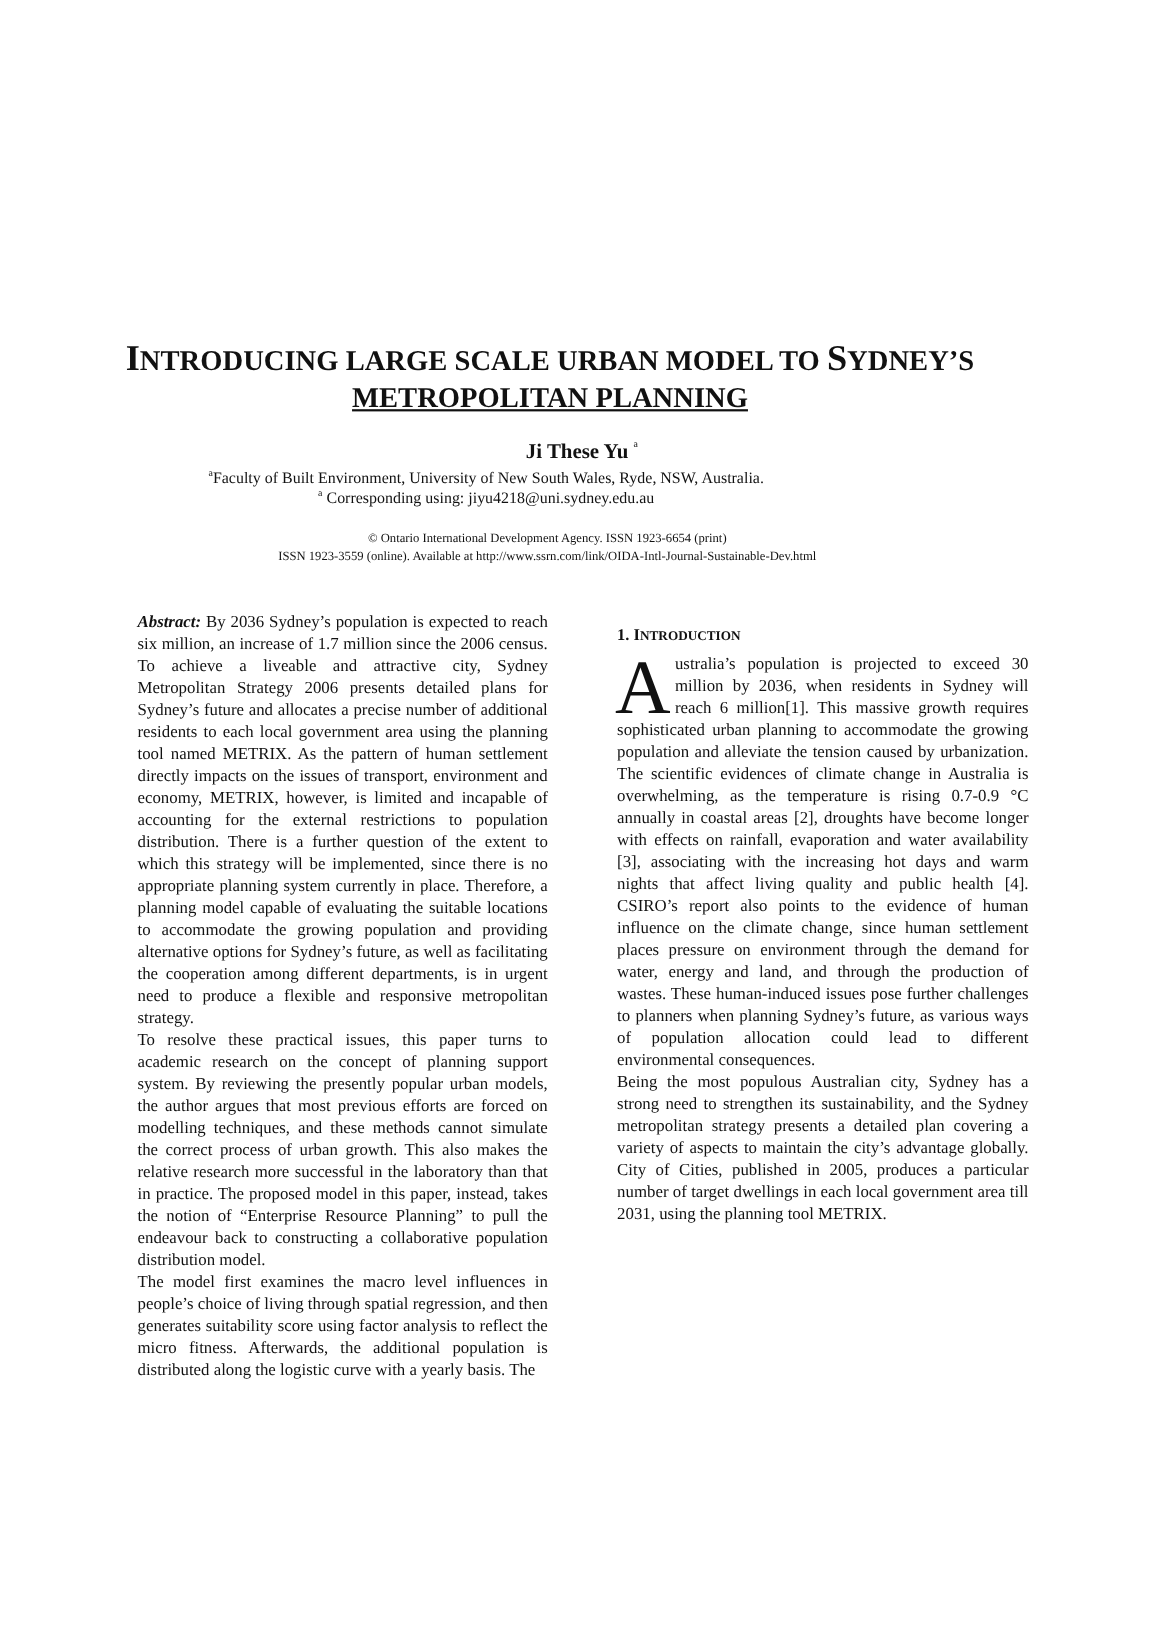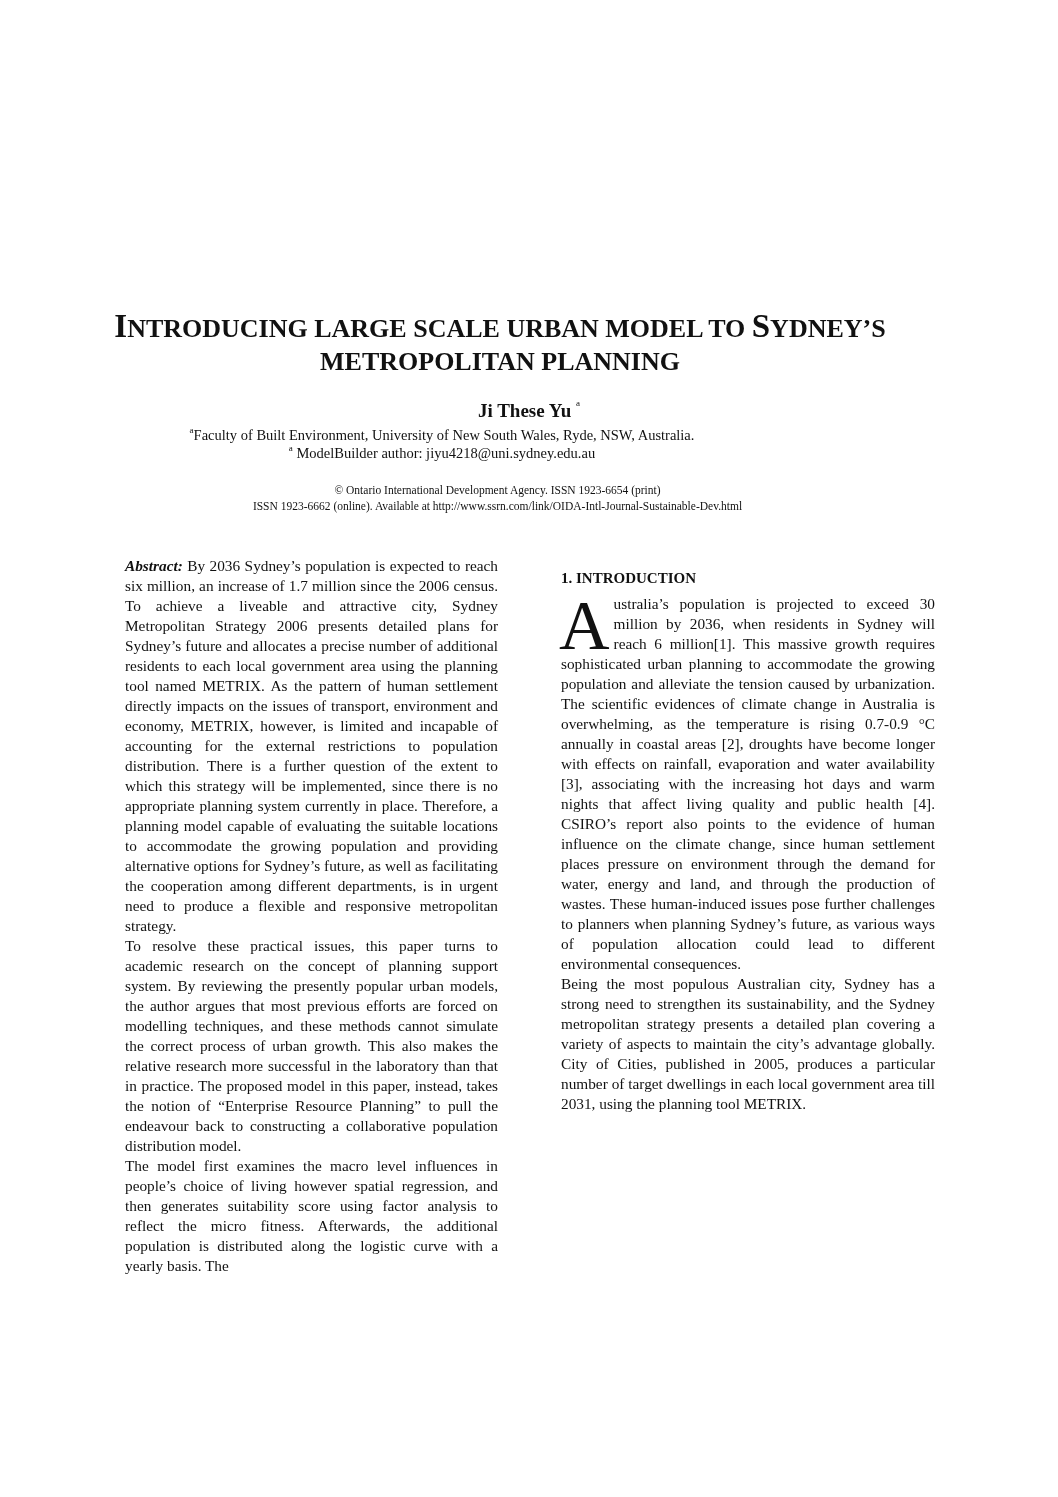--- a/index.html
+++ b/index.html
@@ -2,21 +2,21 @@
 <html><head>
 <meta charset="utf-8">
 <style>
   html, body { margin: 0; padding: 0; background: #ffffff; }
   body { width: 1058px; height: 1497px; position: relative; overflow: hidden;
          font-family: "Liberation Serif", "DejaVu Serif", serif; color: #111; }
   .title { position: absolute; left: 0; width: 1000px; text-align: center;
            font-weight: bold; font-size: 26px; letter-spacing: 0px; line-height: 36px; }
   .title .big { font-size: 33px; }
   #title-l1 { top: 308px; }
-  #title-l2 { top: 344px; }
+  #title-l2 { top: 344px; text-decoration: underline; }
   .author { position: absolute; top: 400px; left: 0; width: 1058px; text-align: center;
             font-weight: bold; font-size: 19px; }
   .author sup, .aff sup { font-size: 9px; vertical-align: top; position: relative; top: -2px; font-weight: normal; }
   .aff { position: absolute; left: 0; width: 884px; text-align: center; font-size: 14.5px; }
   #aff1 { top: 427px; }
   #aff2 { top: 445px; }
   .pub { position: absolute; left: 0; width: 995px; text-align: center; font-size: 11.5px; }
   #pub1 { top: 484px; }
   #pub2 { top: 500px; }
   .col { position: absolute; font-size: 15.3px; line-height: 20px; text-align: justify; }
@@ -38,29 +38,29 @@
 <div class="title" id="title-l2">METROPOLITAN PLANNING</div>
 
 <div class="author">
   <span>Ji These Yu</span> <sup>a</sup>
 </div>
 
 <div class="aff" id="aff1">
   <sup>a</sup><span>Faculty of Built Environment, University of New South Wales, Ryde, NSW, Australia.</span>
 </div>
 <div class="aff" id="aff2">
-  <sup>a</sup> <span>ModelBuilder author: jiyu4218@uni.sydney.edu.au</span>
+  <sup>a</sup> <span>Corresponding using: jiyu4218@uni.sydney.edu.au</span>
 </div>
 
 <div class="pub" id="pub1">© Ontario International Development Agency. ISSN 1923-6654 (print)</div>
-<div class="pub" id="pub2">ISSN 1923-6662 (online). Available at http://www.ssrn.com/link/OIDA-Intl-Journal-Sustainable-Dev.html</div>
+<div class="pub" id="pub2">ISSN 1923-3559 (online). Available at http://www.ssrn.com/link/OIDA-Intl-Journal-Sustainable-Dev.html</div>
 
 <div class="col" id="col-left">
   <p><span class="lbl">Abstract:</span> <span>By 2036 Sydney’s population is expected to reach six million, an increase of 1.7 million since the 2006 census. To achieve a liveable and attractive city, Sydney Metropolitan Strategy 2006 presents detailed plans for Sydney’s future and allocates a precise number of additional residents to each local government area using the planning tool named METRIX. As the pattern of human settlement directly impacts on the issues of transport, environment and economy, METRIX, however, is limited and incapable of accounting for the external restrictions to population distribution. There is a further question of the extent to which this strategy will be implemented, since there is no appropriate planning system currently in place. Therefore, a planning model capable of evaluating the suitable locations to accommodate the growing population and providing alternative options for Sydney’s future, as well as facilitating the cooperation among different departments, is in urgent need to produce a flexible and responsive metropolitan strategy.</span></p>
   <p>To resolve these practical issues, this paper turns to academic research on the concept of planning support system. By reviewing the presently popular urban models, the author argues that most previous efforts are forced on modelling techniques, and these methods cannot simulate the correct process of urban growth. This also makes the relative research more successful in the laboratory than that in practice. The proposed model in this paper, instead, takes the notion of “Enterprise Resource Planning” to pull the endeavour back to constructing a collaborative population distribution model.</p>
-  <p>The model first examines the macro level influences in people’s choice of living however spatial regression, and then generates suitability score using factor analysis to reflect the micro fitness. Afterwards, the additional population is distributed along the logistic curve with a yearly basis. The</p>
+  <p>The model first examines the macro level influences in people’s choice of living through spatial regression, and then generates suitability score using factor analysis to reflect the micro fitness. Afterwards, the additional population is distributed along the logistic curve with a yearly basis. The</p>
 </div>
 
 <div class="col" id="col-right">
-  <p class="sec-head"><span>1. </span><span>I</span><span class="sc2" style="font-size:15px">NTRODUCTION</span></p>
+  <p class="sec-head"><span>1. </span><span>I</span><span class="sc2" style="font-size:12px">NTRODUCTION</span></p>
   <p><span class="dropcap">A</span><span>ustralia’s population is projected to exceed 30 million by 2036, when residents in Sydney will reach 6 million[1]. This massive growth requires sophisticated urban planning to accommodate the growing population and alleviate the tension caused by urbanization. The scientific evidences of climate change in Australia is overwhelming, as the temperature is rising 0.7-0.9 °C annually in coastal areas [2], droughts have become longer with effects on rainfall, evaporation and water availability [3], associating with the increasing hot days and warm nights that affect living quality and public health [4]. CSIRO’s report also points to the evidence of human influence on the climate change, since human settlement places pressure on environment through the demand for water, energy and land, and through the production of wastes. These human-induced issues pose further challenges to planners when planning Sydney’s future, as various ways of population allocation could lead to different environmental consequences.</span></p>
   <p>Being the most populous Australian city, Sydney has a strong need to strengthen its sustainability, and the Sydney metropolitan strategy presents a detailed plan covering a variety of aspects to maintain the city’s advantage globally. City of Cities, published in 2005, produces a particular number of target dwellings in each local government area till 2031, using the planning tool METRIX.</p>
 </div>
 
 </body></html>

